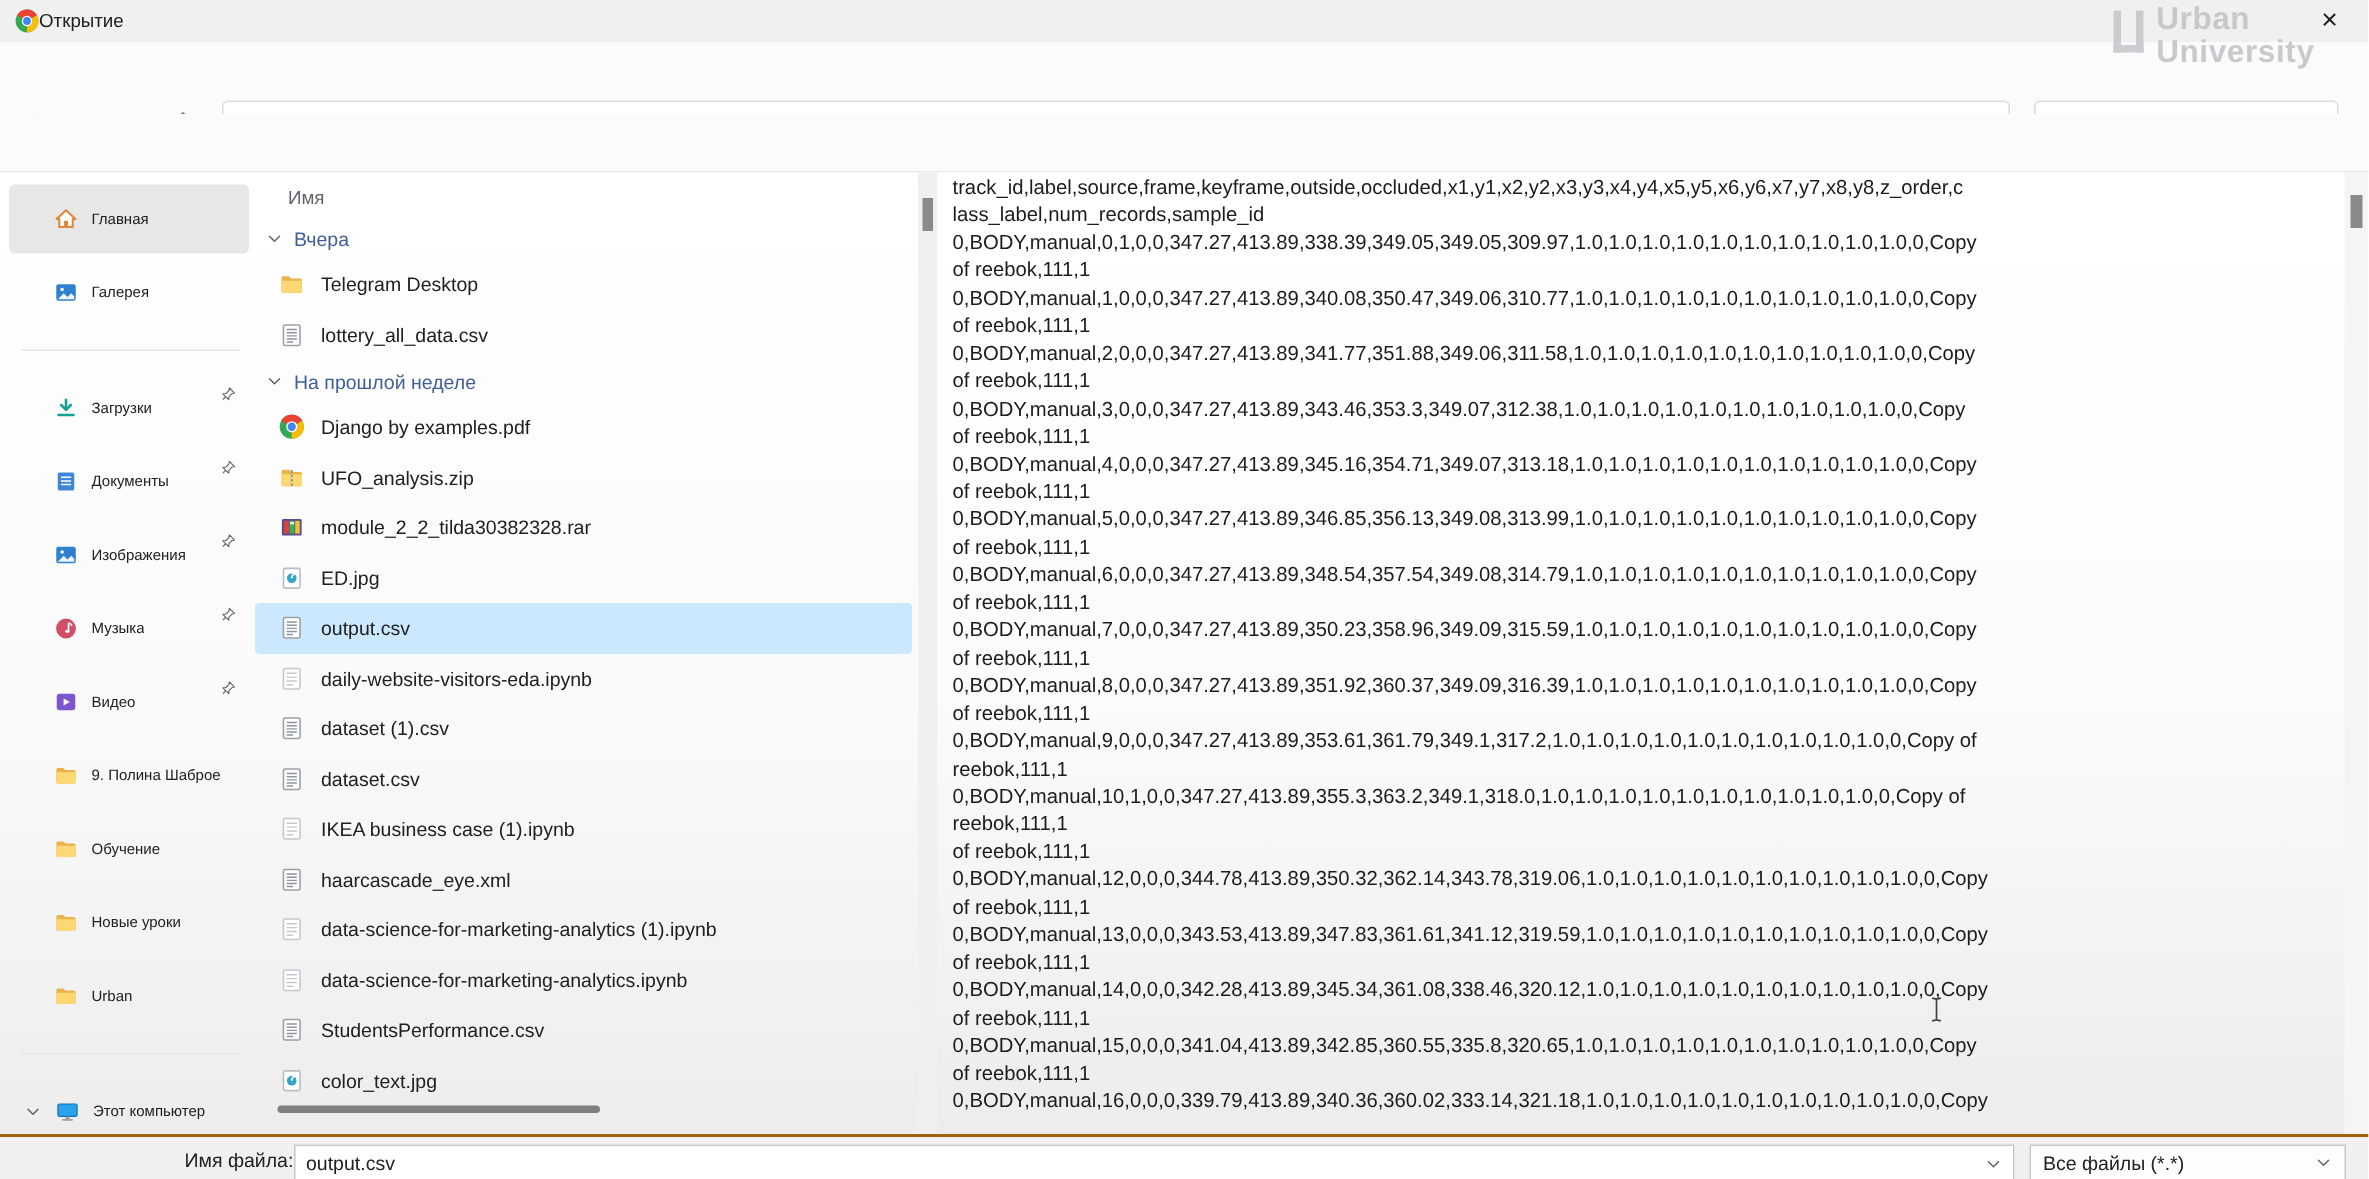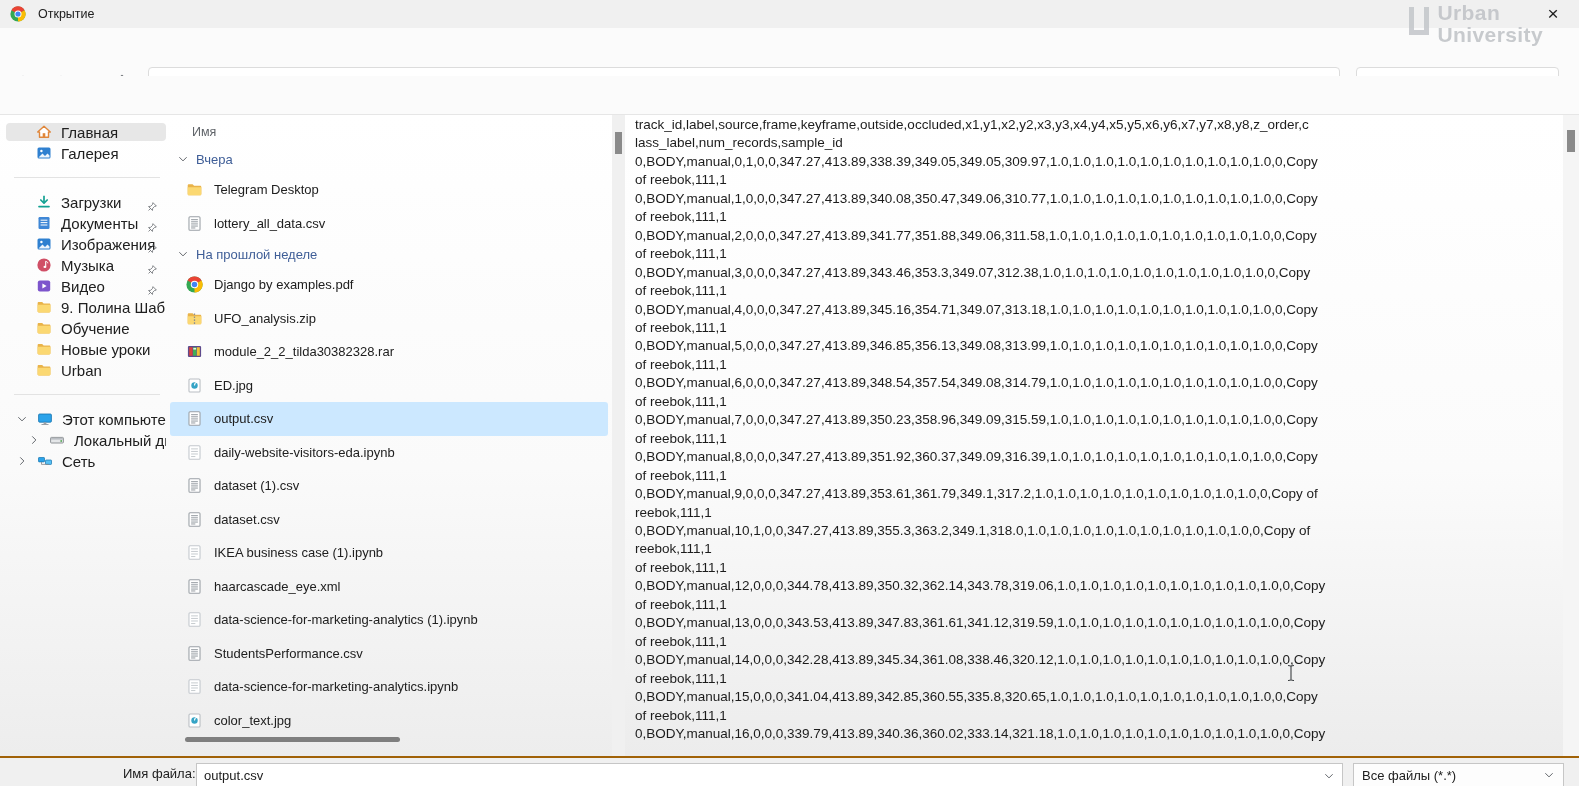--- a/index.html
+++ b/index.html
@@ -7,21 +7,21 @@
        font-family:"Liberation Sans",sans-serif;color:#202020;-webkit-font-smoothing:antialiased}
   .ic{display:inline-flex;width:16px;height:16px;flex:none}
   .ic svg{width:100%;height:100%}
   .ic.sm{width:12px;height:12px}
   .ic.xs{width:10px;height:10px}
   .ic.lg{width:20px;height:20px}
 
   
   .titlebar{position:absolute;left:0;top:0;width:100%;height:28px;background:#f0f0f0;
             display:flex;align-items:center;padding-left:10px;box-sizing:border-box}
-  .titlebar .title{font-size:12.5px;margin-left:12px}
+  .titlebar .title{font-size:12.5px;margin-left:0}
   .close{position:absolute;right:8px;top:0;width:36px;height:28px;display:flex;align-items:center;
          justify-content:center;font-size:19px;color:#1f1f1f;cursor:default}
 
   
   .wm{position:absolute;right:36px;top:2px;display:flex;gap:8px;z-index:30;opacity:.85;pointer-events:none}
   .wm-logo{width:20px;height:28px;border:5px solid #c3c6ca;border-top:none;margin-top:5px;box-sizing:border-box}
   .wm-text{font-size:21px;font-weight:bold;color:#bfc2c6;line-height:22px;letter-spacing:.4px}
 
   
   .navrow{position:absolute;left:0;top:28px;width:100%;height:48px;background:#fbfbfb}
@@ -37,22 +37,22 @@
 
   
   .toolrow{position:absolute;left:0;top:76px;width:100%;height:39px;background:#fbfbfb;
            border-bottom:1px solid #e6e6e6;box-sizing:border-box}
   .toolbtn{position:absolute;top:89px;display:flex;align-items:center;gap:6px;font-size:13px;color:#1f1f1f}
 
   
   .main{position:absolute;left:0;top:115px;width:100%;height:641px;
         background:linear-gradient(180deg,#ffffff 0%,#fafafa 55%,#ededed 100%)}
   .sidebar{position:absolute;left:0;top:0;width:170px;padding-top:8px}
-  .side-item{height:18px;margin:0 4px 3px 6px;display:flex;align-items:center;gap:9px;
-             padding-left:30px;font-size:15px;border-radius:4px;position:relative;box-sizing:border-box}
+  .side-item{height:46px;margin:0 4px 3px 6px;display:flex;align-items:center;gap:9px;
+             padding-left:30px;font-size:10px;border-radius:4px;position:relative;box-sizing:border-box}
   .side-item.selected{background:#e7e7e7}
   .side-item.has-exp{padding-left:10px}
   .side-item.indent{padding-left:22px}
   .side-item .pin{position:absolute;right:8px;top:8px}
   .side-item .lbl{white-space:nowrap;overflow:hidden}
   .side-sep{height:1px;background:#e3e3e3;margin:15px 10px 15px 14px}
 
   .filelist{position:absolute;left:170px;top:0;width:442px;height:641px;overflow:hidden}
   .fl-header{height:30px;display:flex;align-items:flex-end;padding:0 0 6px 22px;
              color:#5f6368;font-size:12.5px;box-sizing:border-box}
@@ -546,34 +546,34 @@
           <svg viewBox="0 0 16 16">
             <rect x="2.8" y="1.6" width="10.4" height="12.8" rx="1" fill="#fff" stroke="#c3c8cd" stroke-width="1"></rect>
             <path d="M4.8 4.6h6.4M4.8 7h6.4M4.8 9.4h6.4M4.8 11.8h4" stroke="#c3c8cd" stroke-width=".9"></path>
           </svg>
         </span>
         <span>data-science-for-marketing-analytics (1).ipynb</span>
       </div>
       <div class="file-row">
         <span class="ic">
           <svg viewBox="0 0 16 16">
+            <rect x="2.8" y="1.6" width="10.4" height="12.8" rx="1" fill="#fff" stroke="#c3c8cd" stroke-width="1"></rect>
+            <path d="M4.8 4.6h6.4M4.8 7h6.4M4.8 9.4h6.4M4.8 11.8h4" stroke="#c3c8cd" stroke-width=".9"></path>
+          </svg>
+        </span>
+        <span>data-science-for-marketing-analytics.ipynb</span>
+      </div>
+      <div class="file-row">
+        <span class="ic">
+          <svg viewBox="0 0 16 16">
             <rect x="2.8" y="1.6" width="10.4" height="12.8" rx="1" fill="#fff" stroke="#9aa0a6" stroke-width="1"></rect>
             <path d="M4.8 4.4h6.4M4.8 6.4h6.4M4.8 8.4h6.4M4.8 10.4h6.4M4.8 12.2h4" stroke="#8f959b" stroke-width=".9"></path>
           </svg>
         </span>
         <span>StudentsPerformance.csv</span>
-      </div>
-      <div class="file-row">
-        <span class="ic">
-          <svg viewBox="0 0 16 16">
-            <rect x="2.8" y="1.6" width="10.4" height="12.8" rx="1" fill="#fff" stroke="#c3c8cd" stroke-width="1"></rect>
-            <path d="M4.8 4.6h6.4M4.8 7h6.4M4.8 9.4h6.4M4.8 11.8h4" stroke="#c3c8cd" stroke-width=".9"></path>
-          </svg>
-        </span>
-        <span>data-science-for-marketing-analytics.ipynb</span>
       </div>
       <div class="file-row">
         <span class="ic">
           <svg viewBox="0 0 16 16">
             <rect x="2.8" y="1.8" width="10.4" height="12.4" rx="1" fill="#fff" stroke="#b9bec3" stroke-width="1"></rect>
             <circle cx="8" cy="8" r="3" fill="#35a4c6"></circle>
             <path d="M8 8 a3 3 0 0 1 2.6-3" stroke="#fff" fill="none" stroke-width="1"></path>
           </svg>
         </span>
         <span>color_text.jpg</span>

